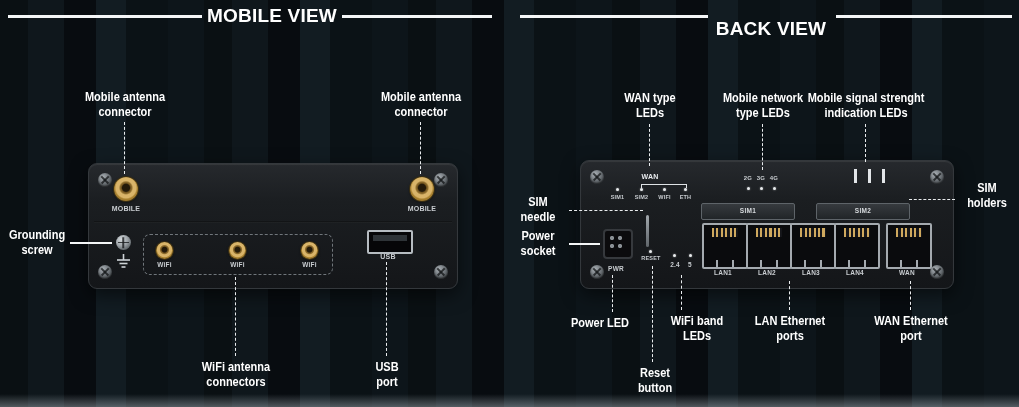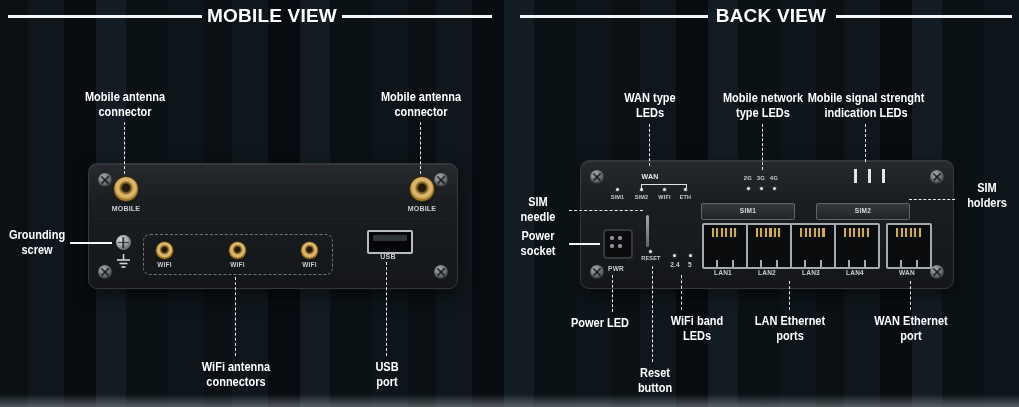--- a/index.html
+++ b/index.html
@@ -45,21 +45,21 @@
 <body>
 
 <div class="canvas">
   <div class="floor"></div>
 
   <div class="rule" style="left:8px;top:15px;width:194px"></div>
   <div class="hdr" style="left:202px;top:4px;width:140px">MOBILE VIEW</div>
   <div class="rule" style="left:342px;top:15px;width:150px"></div>
 
   <div class="rule" style="left:520px;top:15px;width:188px"></div>
-  <div class="hdr" style="left:708px;top:4px;width:126px">BACK VIEW</div>
+  <div class="hdr" style="left:708px;top:17px;width:126px">BACK VIEW</div>
   <div class="rule" style="left:836px;top:15px;width:176px"></div>
 
   <div class="panel" style="left:88px;top:163px;width:368px;height:124px">
     <div class="screw" style="left:9px;top:9px"></div>
     <div class="screw" style="left:345px;top:9px"></div>
     <div class="screw" style="left:9px;top:101px"></div>
     <div class="screw" style="left:345px;top:101px"></div>
     <div class="seam" style="left:5px;right:5px;top:57px"></div>
 
     <div class="sma big" style="left:25px;top:13px"></div>

